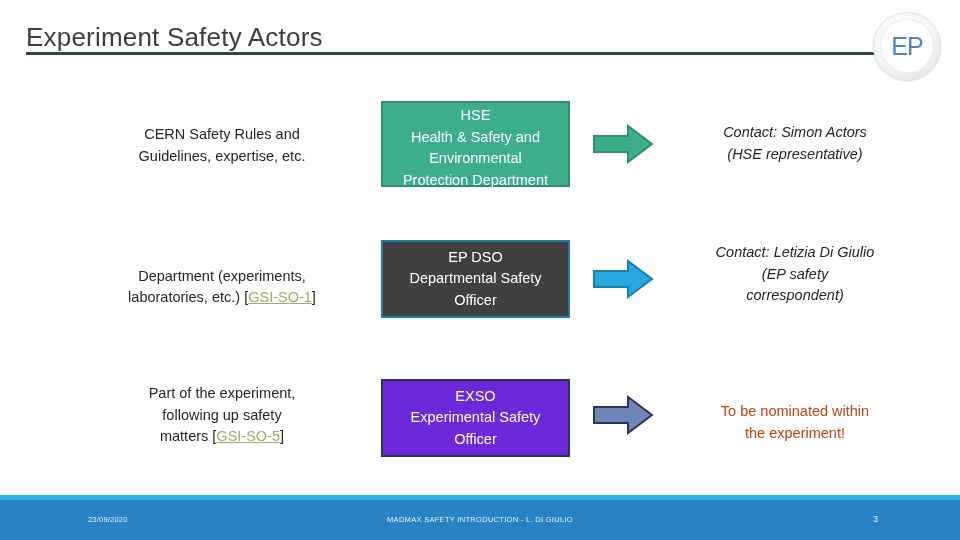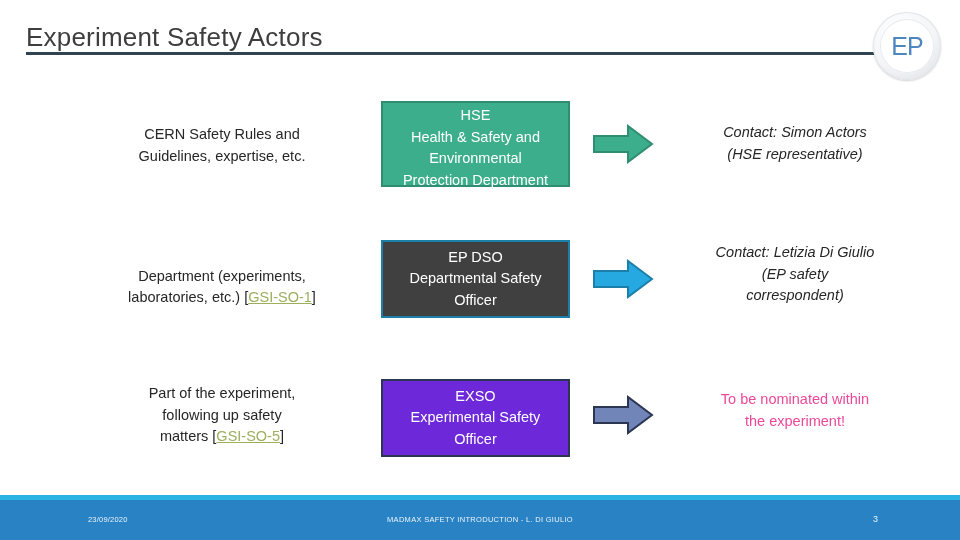--- a/index.html
+++ b/index.html
@@ -134,21 +134,21 @@
     position: absolute;
     left: 662px;
     width: 266px;
     text-align: center;
     font-size: 14.5px;
     line-height: 21.5px;
   }
   .contact.italic { font-style: italic; color: #262626; }
   #row-1 .contact { top: 21px; }
   #row-2 .contact { top: 2px; }
-  #row-3 .contact { top: 13px; color: #ec4899; font-style: normal; }
+  #row-3 .contact { top: 25px; color: #c2410c; font-style: normal; }
 
   
   .footer-accent {
     position: absolute;
     left: 0; top: 495px;
     width: 960px; height: 5px;
     background: #2BB3E3;
   }
   .footer-band {
     position: absolute;

